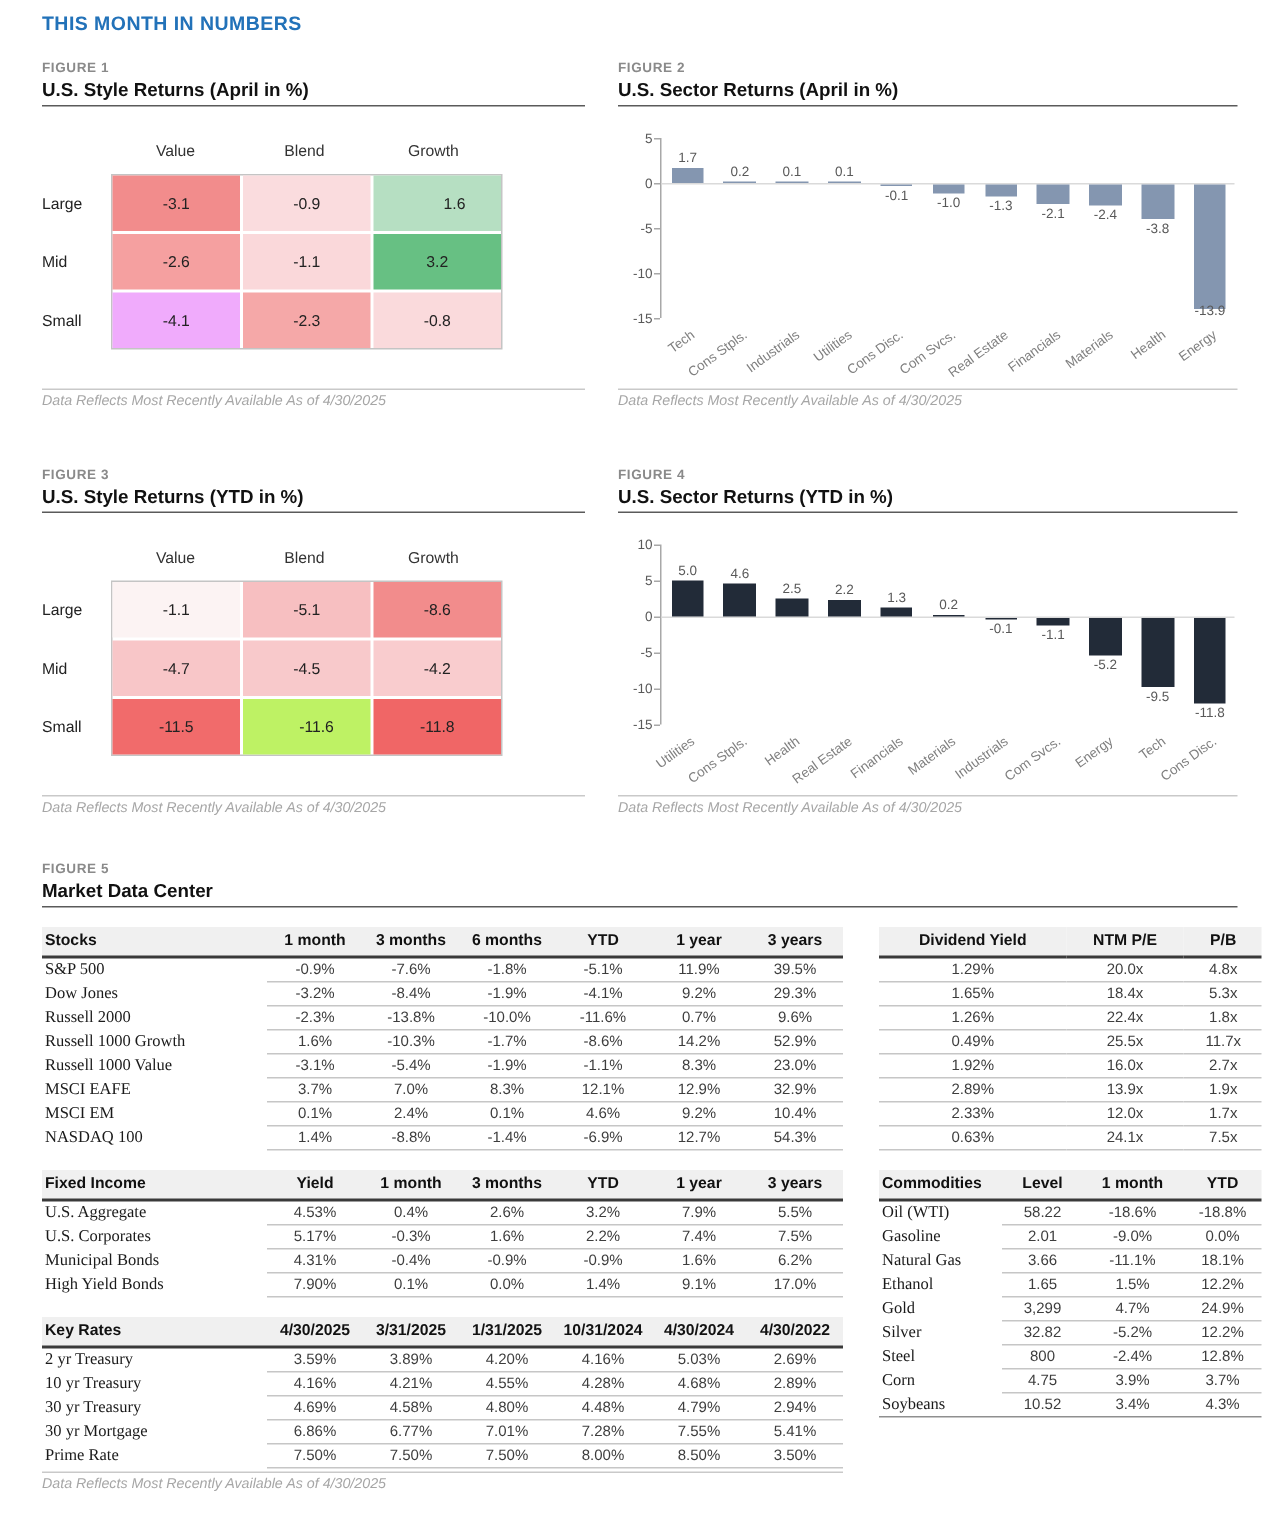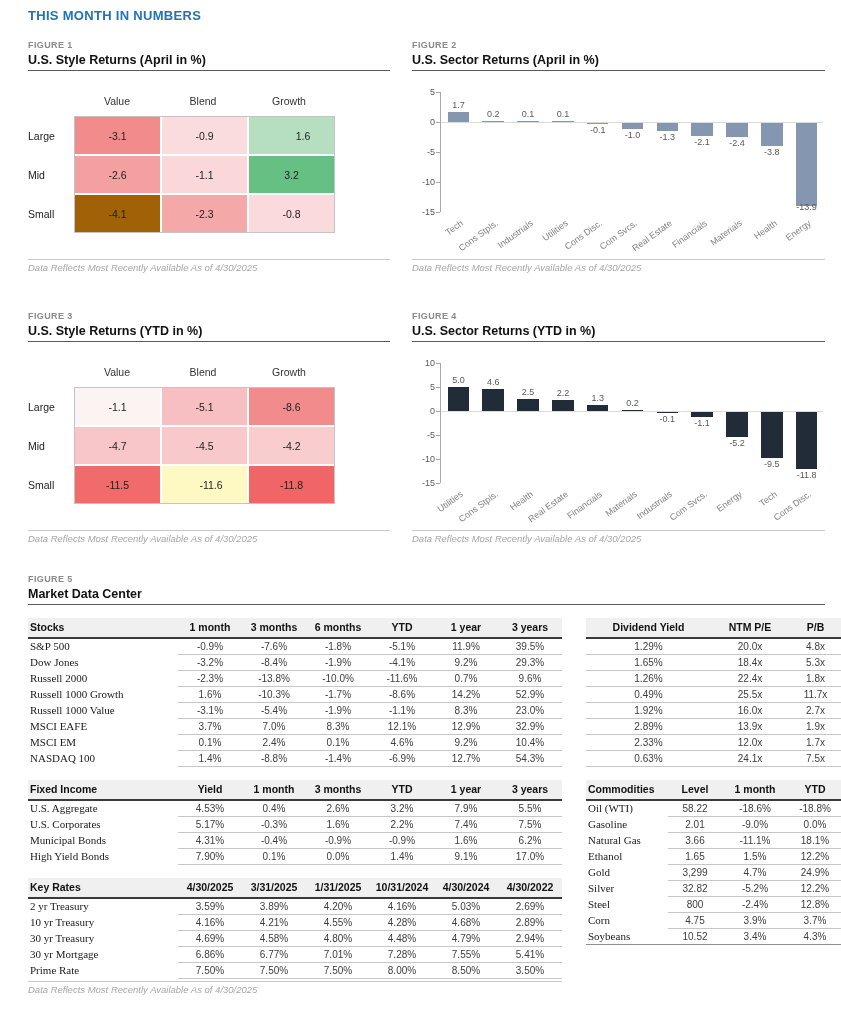--- a/index.html
+++ b/index.html
@@ -90,21 +90,21 @@
               <div class="hm-rowlabel">Mid</div>
               <div class="hm-rowlabel">Small</div>
             </div>
             <div class="hm-cells">
               <div class="hm-cell" style="background: rgb(242, 140, 140);">-3.1</div>
               <div class="hm-cell" style="background: rgb(250, 220, 222);">-0.9</div>
               <div class="hm-cell" style="background: rgb(182, 223, 194); padding-left: 23px;">1.6</div>
               <div class="hm-cell" style="background: rgb(245, 160, 160);">-2.6</div>
               <div class="hm-cell" style="background: rgb(250, 216, 218);">-1.1</div>
               <div class="hm-cell" style="background: rgb(103, 192, 131);">3.2</div>
-              <div class="hm-cell" style="background: #a16207;">-4.1</div>
+              <div class="hm-cell" style="background: #f0abfc;">-4.1</div>
               <div class="hm-cell" style="background: rgb(245, 168, 168);">-2.3</div>
               <div class="hm-cell" style="background: rgb(250, 218, 220);">-0.8</div>
             </div>
           </div>
         </div>
       <div class="fig-footer">Data Reflects Most Recently Available As of 4/30/2025</div>
     </section>
     <section class="fig fig-right">
       <div class="fig-label">FIGURE 2</div>
       <div class="fig-title">U.S. Sector Returns (April in %)</div>
@@ -178,21 +178,21 @@
               <div class="hm-rowlabel">Small</div>
             </div>
             <div class="hm-cells">
               <div class="hm-cell" style="background: rgb(252, 243, 243);">-1.1</div>
               <div class="hm-cell" style="background: rgb(247, 191, 193);">-5.1</div>
               <div class="hm-cell" style="background: rgb(242, 140, 140);">-8.6</div>
               <div class="hm-cell" style="background: rgb(248, 198, 200);">-4.7</div>
               <div class="hm-cell" style="background: rgb(248, 201, 203);">-4.5</div>
               <div class="hm-cell" style="background: rgb(249, 204, 206);">-4.2</div>
               <div class="hm-cell" style="background: rgb(241, 107, 107);">-11.5</div>
-              <div class="hm-cell" style="background: #fef9c3; padding-left: 13px;">-11.6</div>
+              <div class="hm-cell" style="background: #bef264; padding-left: 13px;">-11.6</div>
               <div class="hm-cell" style="background: rgb(240, 102, 102);">-11.8</div>
             </div>
           </div>
         </div>
       <div class="fig-footer">Data Reflects Most Recently Available As of 4/30/2025</div>
     </section>
     <section class="fig fig-right">
       <div class="fig-label">FIGURE 4</div>
       <div class="fig-title">U.S. Sector Returns (YTD in %)</div>
       <div class="barchart" id="bc-2">

